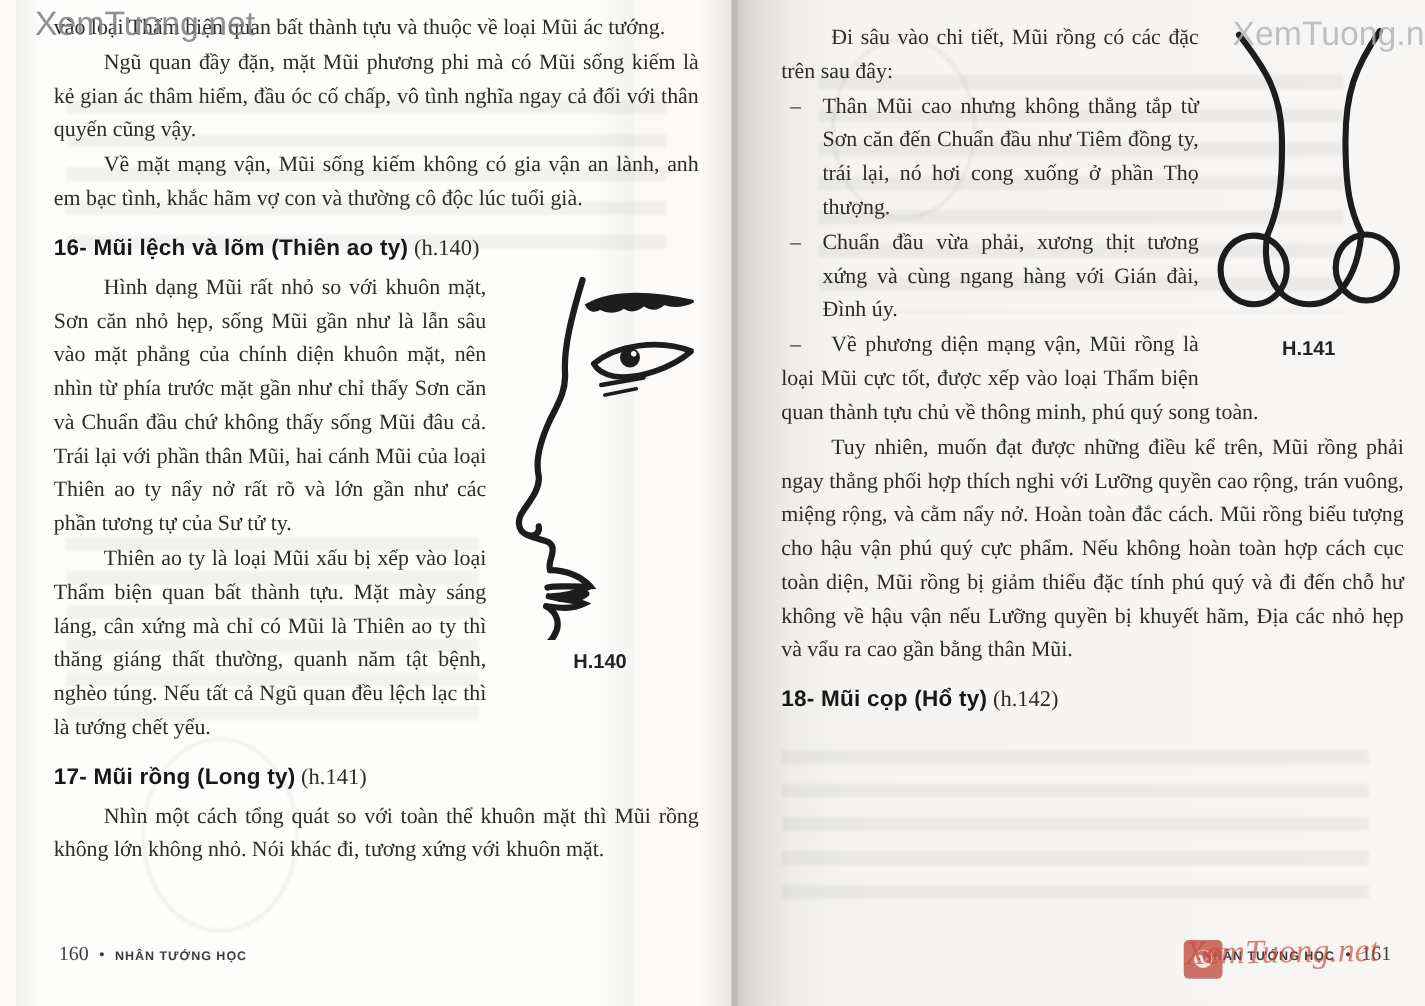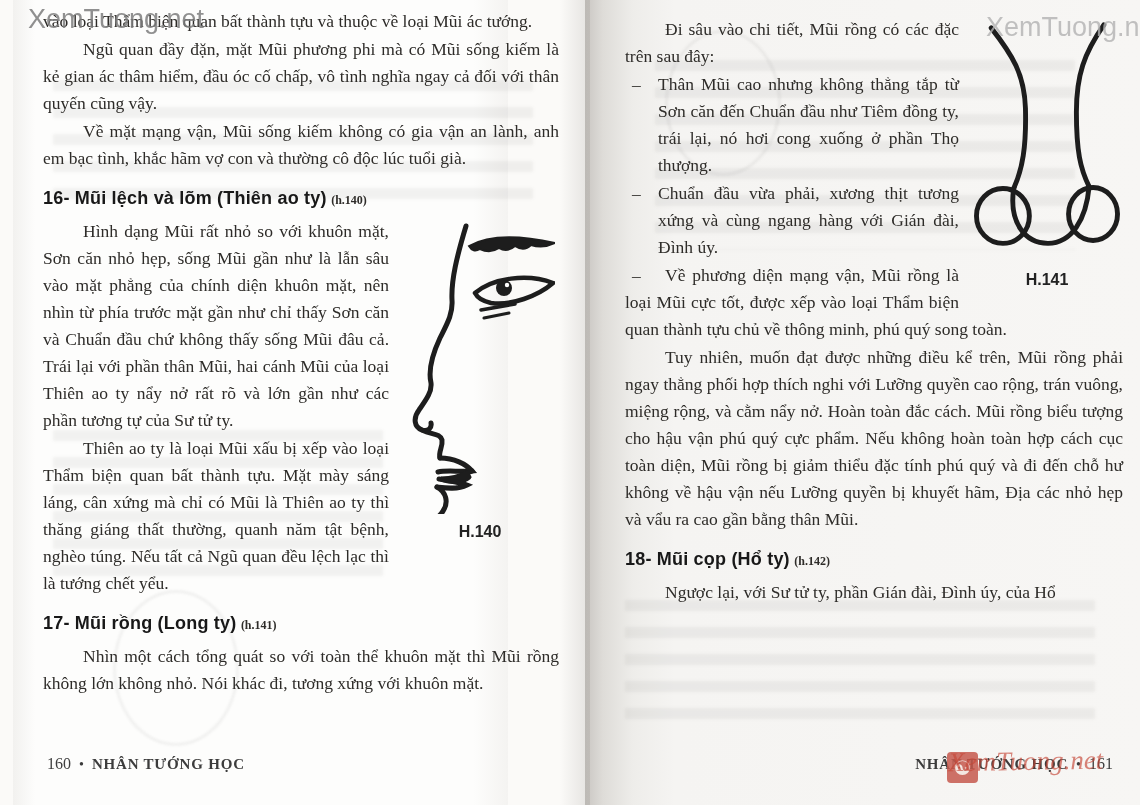--- a/index.html
+++ b/index.html
@@ -19,41 +19,41 @@
   .col{position:absolute;color:#2e2c29;font-size:17.5px;line-height:27px;text-align:justify;}
   .col-left{left:30px;top:8px;width:516px;}
   .col-right{left:40px;top:16px;width:498px;}
   .para{margin:0 0 1px 0;}
   .indent{text-indent:40px;}
   .noindent{text-indent:0;}
 
   
   .sec-head{margin:13px 0 5px 0;font-size:18px;line-height:26px;text-align:left;}
   .sec-title{font-family:"Liberation Sans", sans-serif;font-weight:bold;color:#181818;letter-spacing:.2px;}
-  .sec-ref{font-family:"Liberation Serif", serif;font-weight:bold;color:#2e2c29;font-size:12px;}
+  .sec-ref{font-family:"Liberation Serif", serif;font-weight:normal;color:#2e2c29;font-size:18px;}
 
   
   .bullet{position:relative;padding-left:33px;margin:1px 0;}
   .bullet .dash{position:absolute;left:7px;top:0;}
 
   
   figure{margin:0;}
   .fig{float:right;text-align:center;}
   .fig-face{width:158px;margin:4px 0 2px 12px;}
   .fig-nose{width:152px;margin:6px 0 2px 12px;}
   .fig-label{font-family:"Liberation Sans", sans-serif;font-weight:bold;color:#222;
              font-size:16px;margin-top:4px;}
   .fig svg{display:block;margin:0 auto;}
 
   
   .footer{position:absolute;bottom:32px;display:flex;align-items:baseline;gap:8px;color:#3b3b3b;}
   .footer-left{left:34px;}
   .footer-right{right:27px;}
   .pageno{font-size:16px;color:#3f3f3f;}
-  .bookname{font-family:Liberation Serif, serif;font-weight:bold;font-size:15px;
+  .bookname{font-family:Liberation Sans, sans-serif;font-weight:bold;font-size:10px;
             letter-spacing:.8px;color:#3c3c3c;}
   .footdot{font-size:14px;}
 
   
   .wm{position:absolute;font-family:"Liberation Sans", sans-serif;pointer-events:none;}
   .wm-tl{left:28px;top:4px;font-size:27px;color:rgba(125,125,125,.85);z-index:5;}
   .wm-tr{left:986px;top:12px;font-size:27px;color:rgba(178,178,178,.8);z-index:5;}
   .wm-br{left:948px;top:746px;font-size:27px;font-style:italic;
          font-family:"Liberation Serif", serif;color:rgba(198,70,55,.66);z-index:6;transform:rotate(-1deg);}
   .wm-logo{position:absolute;left:947px;top:752px;width:31px;height:31px;border-radius:4px;
@@ -161,21 +161,20 @@
         <span class="dash">–</span>
       </div>
 
       <p class="para indent">Về phương diện mạng vận, Mũi rồng là loại Mũi cực tốt, được xếp vào loại Thẩm biện quan thành tựu chủ về thông minh, phú quý song toàn.</p>
       <p class="para indent">Tuy nhiên, muốn đạt được những điều kể trên, Mũi rồng phải ngay thẳng phối hợp thích nghi với Lưỡng quyền cao rộng, trán vuông, miệng rộng, và cằm nẩy nở. Hoàn toàn đắc cách. Mũi rồng biểu tượng cho hậu vận phú quý cực phẩm. Nếu không hoàn toàn hợp cách cục toàn diện, Mũi rồng bị giảm thiểu đặc tính phú quý và đi đến chỗ hư không về hậu vận nếu Lưỡng quyền bị khuyết hãm, Địa các nhỏ hẹp và vẩu ra cao gần bằng thân Mũi.</p>
 
       <h3 class="sec-head">
         <span class="sec-title">18- Mũi cọp (Hổ ty)</span>
         <span class="sec-ref">(h.142)</span>
       </h3>
-      <p class="para indent">Ngược lại, với Sư tử ty, phần Gián đài, Đình úy, của Hổ</p>
     </div>
 
     <div class="footer footer-right">
       <span class="bookname">NHÂN TƯỚNG HỌC</span>
       <span class="footdot">•</span>
       <span class="pageno">161</span>
     </div>
   </div>
 
   <div class="gutter-shadow"></div>

